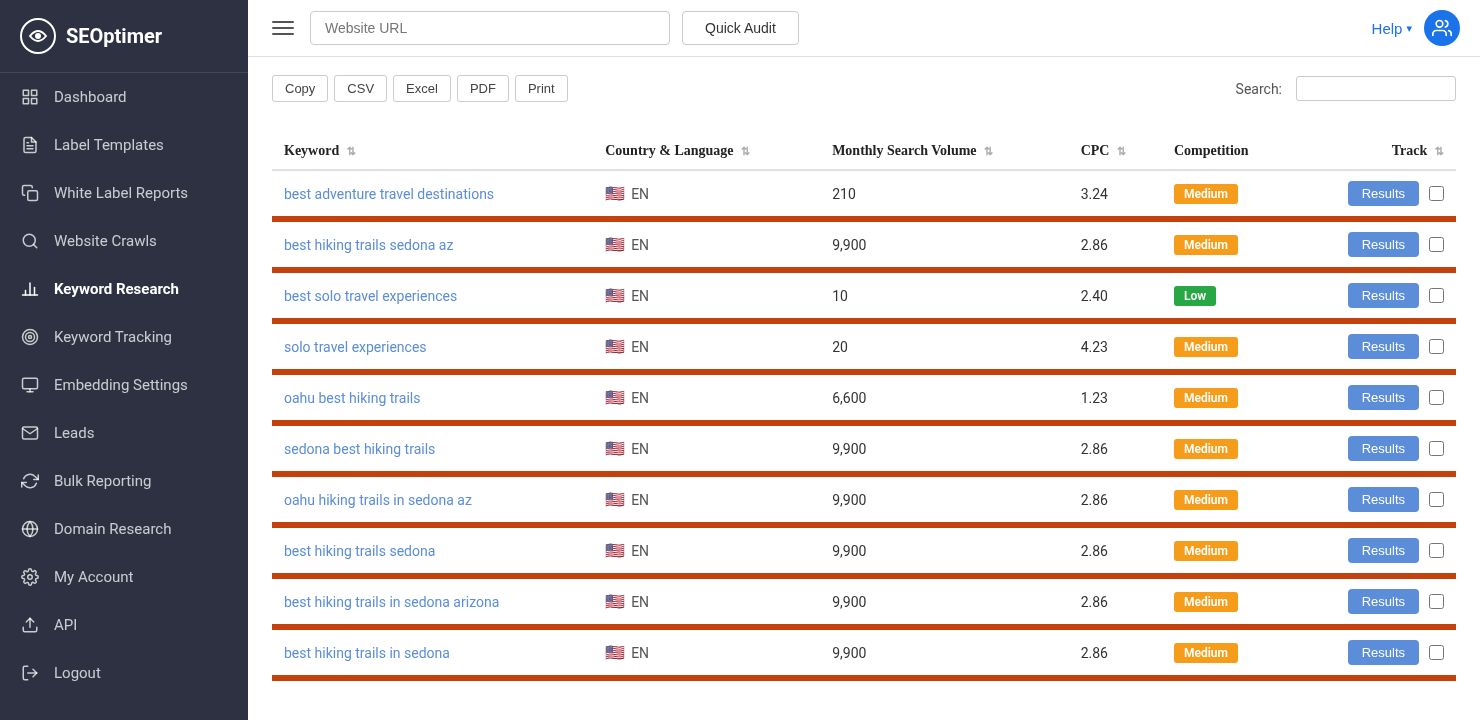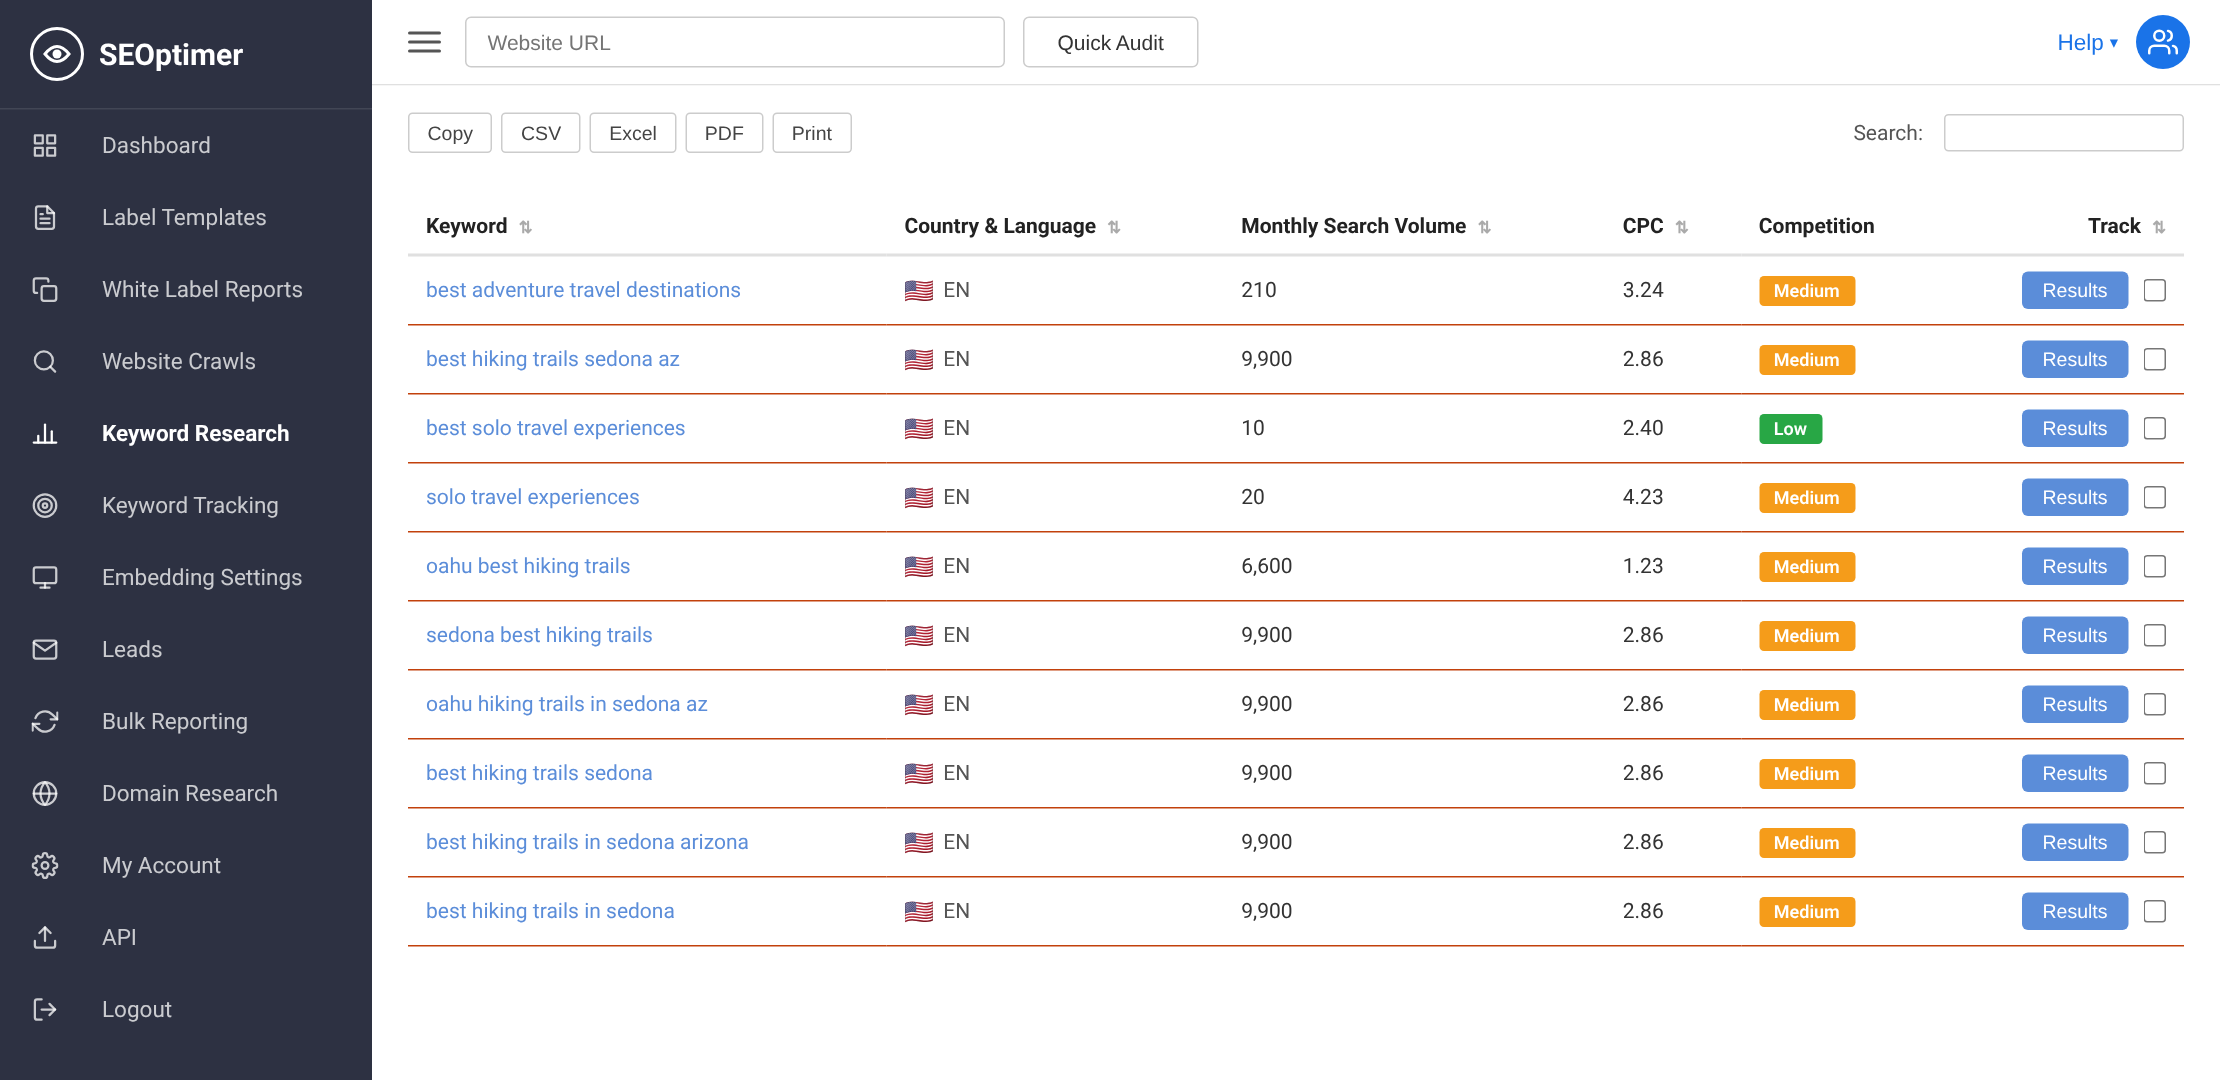--- a/index.html
+++ b/index.html
@@ -29,21 +29,21 @@
     }
     .logo-text {
       font-size: 20px;
       font-weight: 700;
       color: #fff;
     }
     .nav-item {
       display: flex;
       align-items: center;
       padding: 14px 20px;
-      gap: 28px;
+      gap: 14px;
       cursor: pointer;
       color: rgba(255,255,255,0.75);
       font-size: 15px;
       transition: background 0.15s;
     }
     .nav-item.active { color: #fff; font-weight: 700; }
     .nav-icon { width: 20px; height: 20px; display: flex; align-items: center; justify-content: center; flex-shrink: 0; }
     .nav-icon svg { width: 18px; height: 18px; fill: none; stroke: currentColor; stroke-width: 2; stroke-linecap: round; stroke-linejoin: round; }
 
     
@@ -166,29 +166,30 @@
     }
     thead tr {
       border-bottom: 2px solid #e0e0e0;
     }
     thead th {
       padding: 10px 12px;
       text-align: left;
       font-weight: 700;
       color: #222;
       white-space: nowrap;
+      font-family: Liberation Serif, serif;
     }
     thead th .sort-icon {
       display: inline-block;
       margin-left: 4px;
       color: #aaa;
       font-size: 11px;
     }
     tbody tr {
-      border-bottom: 1px solid #c2410c;
+      border-bottom: 6px solid #c2410c;
     }
     tbody td {
       padding: 10px 12px;
       color: #5b8dd9;
       vertical-align: middle;
     }
     tbody td.text-dark { color: #333; }
 
     .flag-cell { display: flex; align-items: center; gap: 6px; color: #555; }
     .flag { font-size: 16px; }

